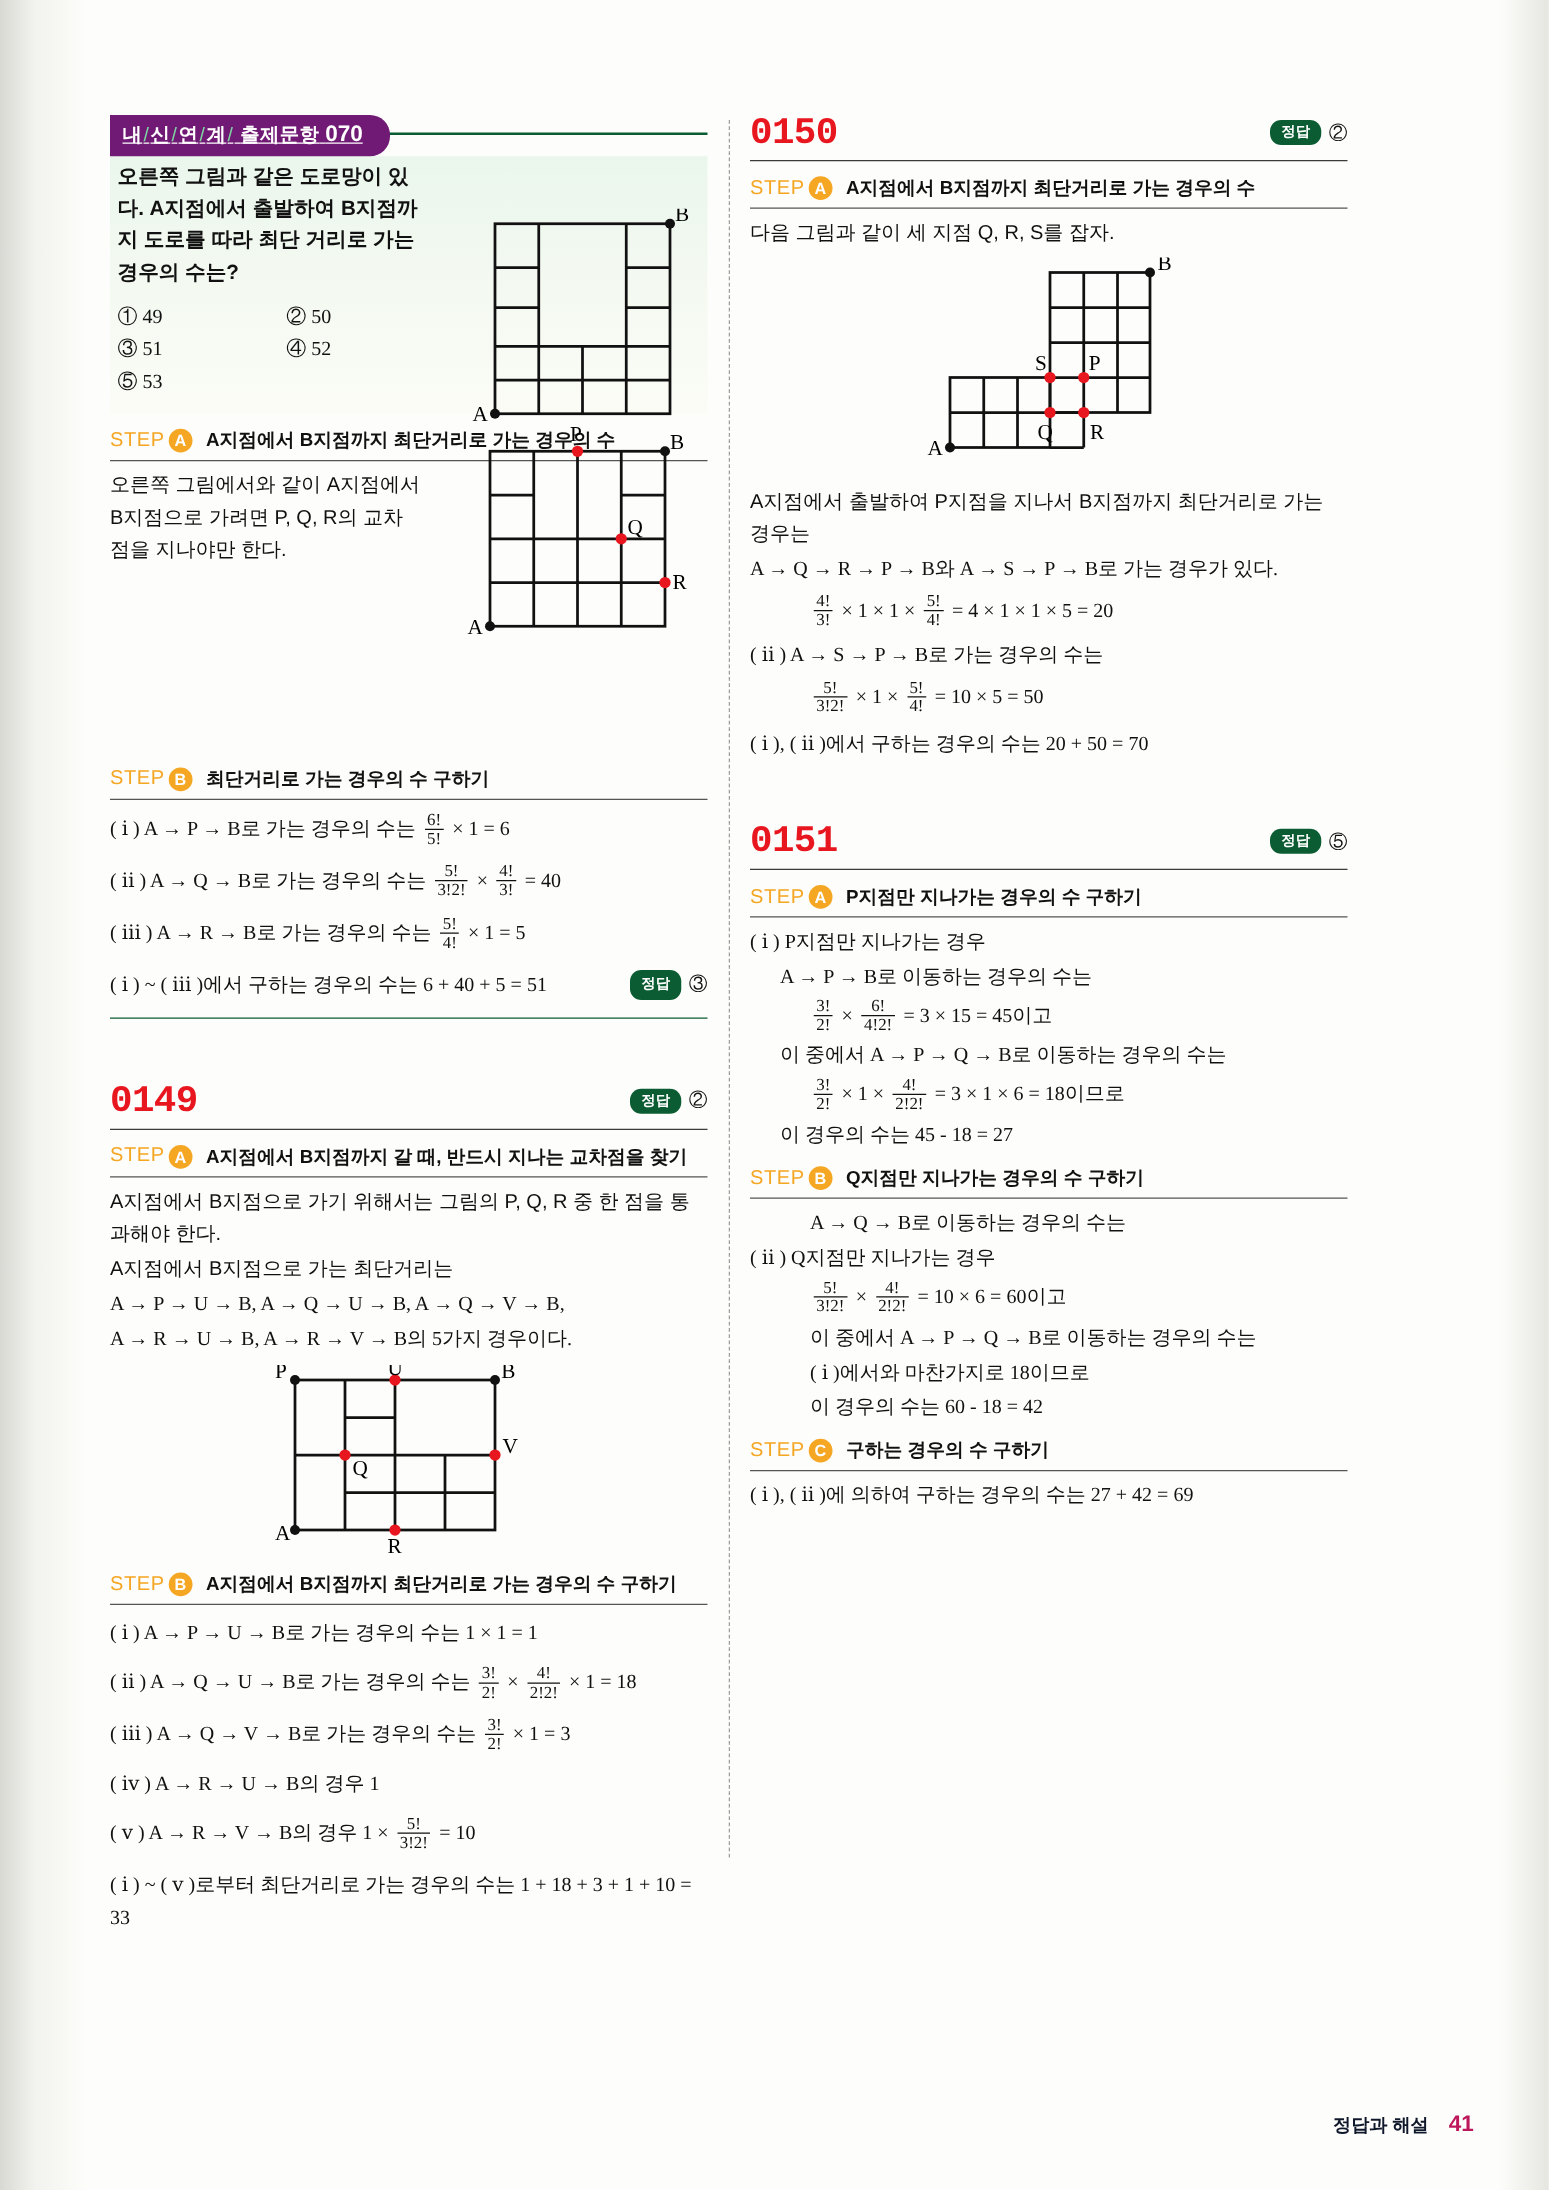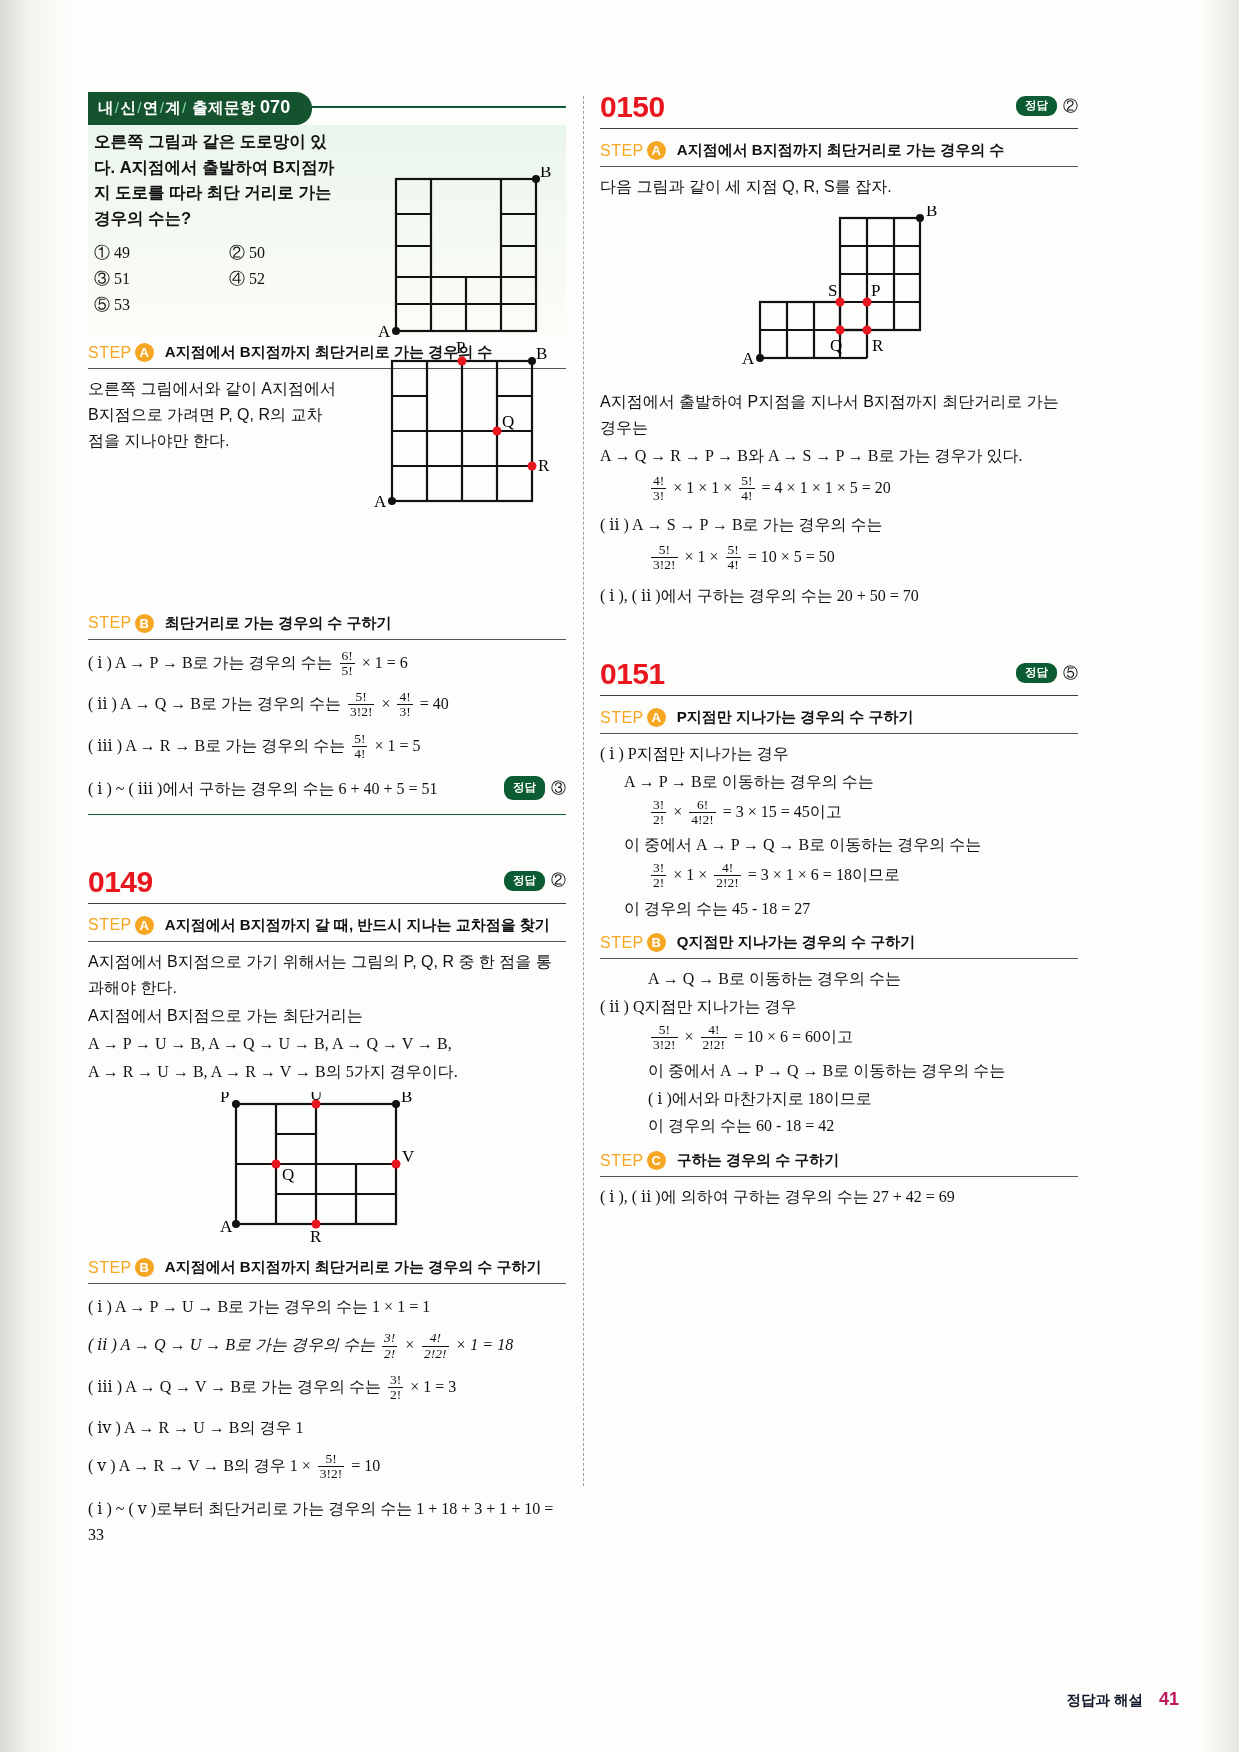--- a/index.html
+++ b/index.html
@@ -47,29 +47,29 @@
     position: absolute;
     left: 583px; top: 96px;
     width: 0; height: 1390px;
     border-left: 1px dashed #9aa09a;
   }
 
   
   .naeshin-wrap { position: relative; margin-bottom: 6px; }
   .naeshin-tab {
     display: inline-block;
-    background: #14532d;
+    background: #701a75;
     color: #fff;
     border-radius: 0 16px 16px 0;
     padding: 5px 22px 6px 10px;
     font-family: "Liberation Sans", sans-serif;
     font-weight: bold;
     font-size: 15.5px;
     letter-spacing: .3px;
-    position: relative; z-index: 2;
+    position: relative; z-index: 2; text-decoration: underline;
   }
   .naeshin-tab .sl { color: #7fd6a2; font-weight: normal; padding: 0 1px; }
   .naeshin-tab .num { font-size: 18px; letter-spacing: 0; }
   .naeshin-rule {
     position: absolute;
     left: 0; right: 0; top: 14px;
     border-top: 2px solid #0b5c32;
     z-index: 1;
   }
   .naeshin-body {
@@ -92,21 +92,21 @@
     font-family: "Liberation Serif", serif;
     font-size: 16px;
   }
   .choices .row { display: flex; margin-bottom: 5px; }
   .choices .ch { width: 140px; }
 
   
   .qnum-block { margin-top: 26px; position: relative; }
   .qnum {
     color: #e8171f;
-    font-family: Liberation Sans, sans-serif;
+    font-family: Liberation Mono, monospace;
     font-weight: bold;
     font-size: 30px;
     letter-spacing: -0.5px;
     line-height: 1;
   }
   .qnum-rule {
     border-top: 1.6px solid #3b3b3b;
     margin-top: 6px;
   }
   .answer-badge {
@@ -421,21 +421,21 @@
         <span class="circ">B</span>
         <span class="title">A지점에서 B지점까지 최단거리로 가는 경우의 수 구하기</span>
       </div>
       <div class="step-underline"></div>
 
       <div class="body-line" style="margin-top:10px;">
         <span>( ⅰ )</span>
         <span>A → P → U → B로 가는 경우의 수는 1 × 1 = 1</span>
       </div>
 
-      <div class="body-line" style="margin-top:12px;font-style:italic;">
+      <div class="body-line" style="margin-top:12px;">
         <span>( ⅱ )</span>
         <span>A → Q → U → B로 가는 경우의 수는</span>
         <span class="frac">
           <span class="n">3!</span>
           <span class="d">2!</span>
         </span>
         <span>×</span>
         <span class="frac">
           <span class="n">4!</span>
           <span class="d">2!2!</span>

